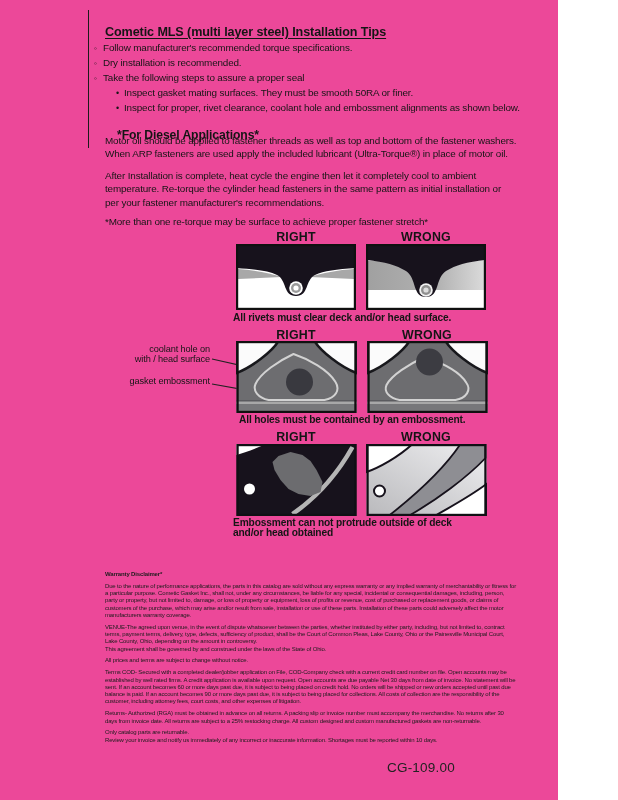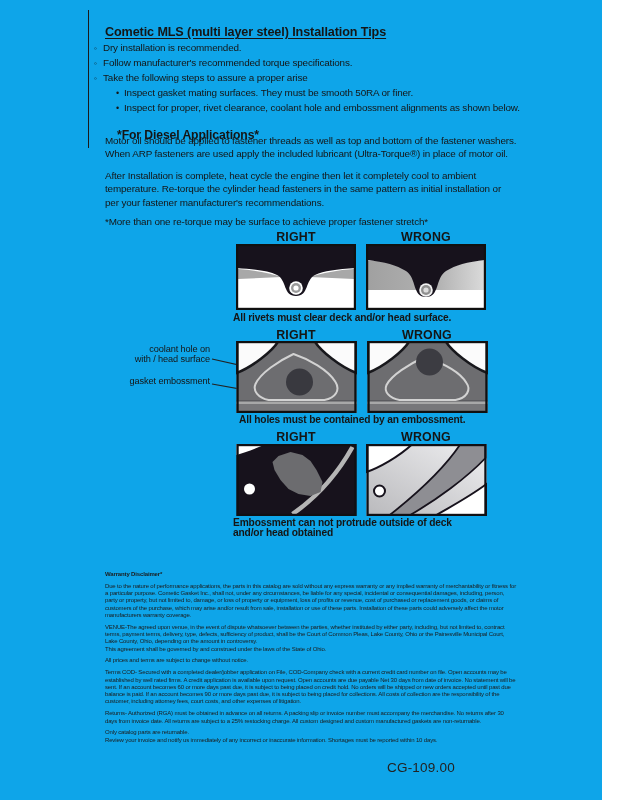--- a/index.html
+++ b/index.html
@@ -1,17 +1,17 @@
 <!DOCTYPE html>
 <html><head>
 <meta charset="utf-8">
 <style>
   html,body{margin:0;padding:0;background:#ffffff;}
   .page{
-    position:relative;width:602px;height:800px;background:#0ea5e9;overflow:hidden;
+    position:relative;width:558px;height:800px;background:#ec4899;overflow:hidden;
     font-family:"Liberation Sans","DejaVu Sans",sans-serif;color:#151515;
   }
   .left-rule{position:absolute;left:88px;top:10px;width:1.3px;height:138px;background:#1a1a1a;}
   .title{
     position:absolute;left:105px;top:25px;margin:0;
     font-size:12.6px;font-weight:bold;letter-spacing:-0.1px;
     text-decoration:underline;text-underline-offset:2px;
   }
   .bullets{position:absolute;left:94px;top:41px;width:470px;font-size:9.9px;letter-spacing:-0.15px;}
   .b,.sb{line-height:14.6px;white-space:nowrap;}
@@ -39,23 +39,23 @@
 </head>
 <body>
 
 <div class="page">
 
   <div class="left-rule"></div>
 
   <h1 class="title">Cometic MLS (multi layer steel) Installation Tips</h1>
 
   <div class="bullets">
+    <div class="b"><span class="marker">◦</span><span>Follow manufacturer's recommended torque specifications.</span></div>
     <div class="b"><span class="marker">◦</span><span>Dry installation is recommended.</span></div>
-    <div class="b"><span class="marker">◦</span><span>Follow manufacturer's recommended torque specifications.</span></div>
-    <div class="b"><span class="marker">◦</span><span>Take the following steps to assure a proper arise</span></div>
+    <div class="b"><span class="marker">◦</span><span>Take the following steps to assure a proper seal</span></div>
     <div class="sb"><span class="marker2">•</span><span>Inspect gasket mating surfaces.  They must be smooth 50RA or finer.</span></div>
     <div class="sb"><span class="marker2">•</span><span>Inspect for proper, rivet clearance, coolant hole and embossment alignments as shown below.</span></div>
   </div>
 
   <h2 class="diesel-h">*For Diesel Applications*</h2>
   <p class="body p1">Motor oil should be applied to fastener threads as well as top and bottom of the fastener washers. When ARP fasteners are used apply the included lubricant (Ultra-Torque®) in place of motor oil.</p>
   <p class="body p2">After Installation is complete, heat cycle the engine then let it completely cool to ambient temperature. Re-torque the cylinder head fasteners in the same pattern as initial installation or per your fastener manufacturer's recommendations.</p>
   <p class="body note">*More than one re-torque may be surface to achieve proper fastener stretch*</p>
 
   <div class="dlabel" style="left:236px;top:230px;">RIGHT</div>

